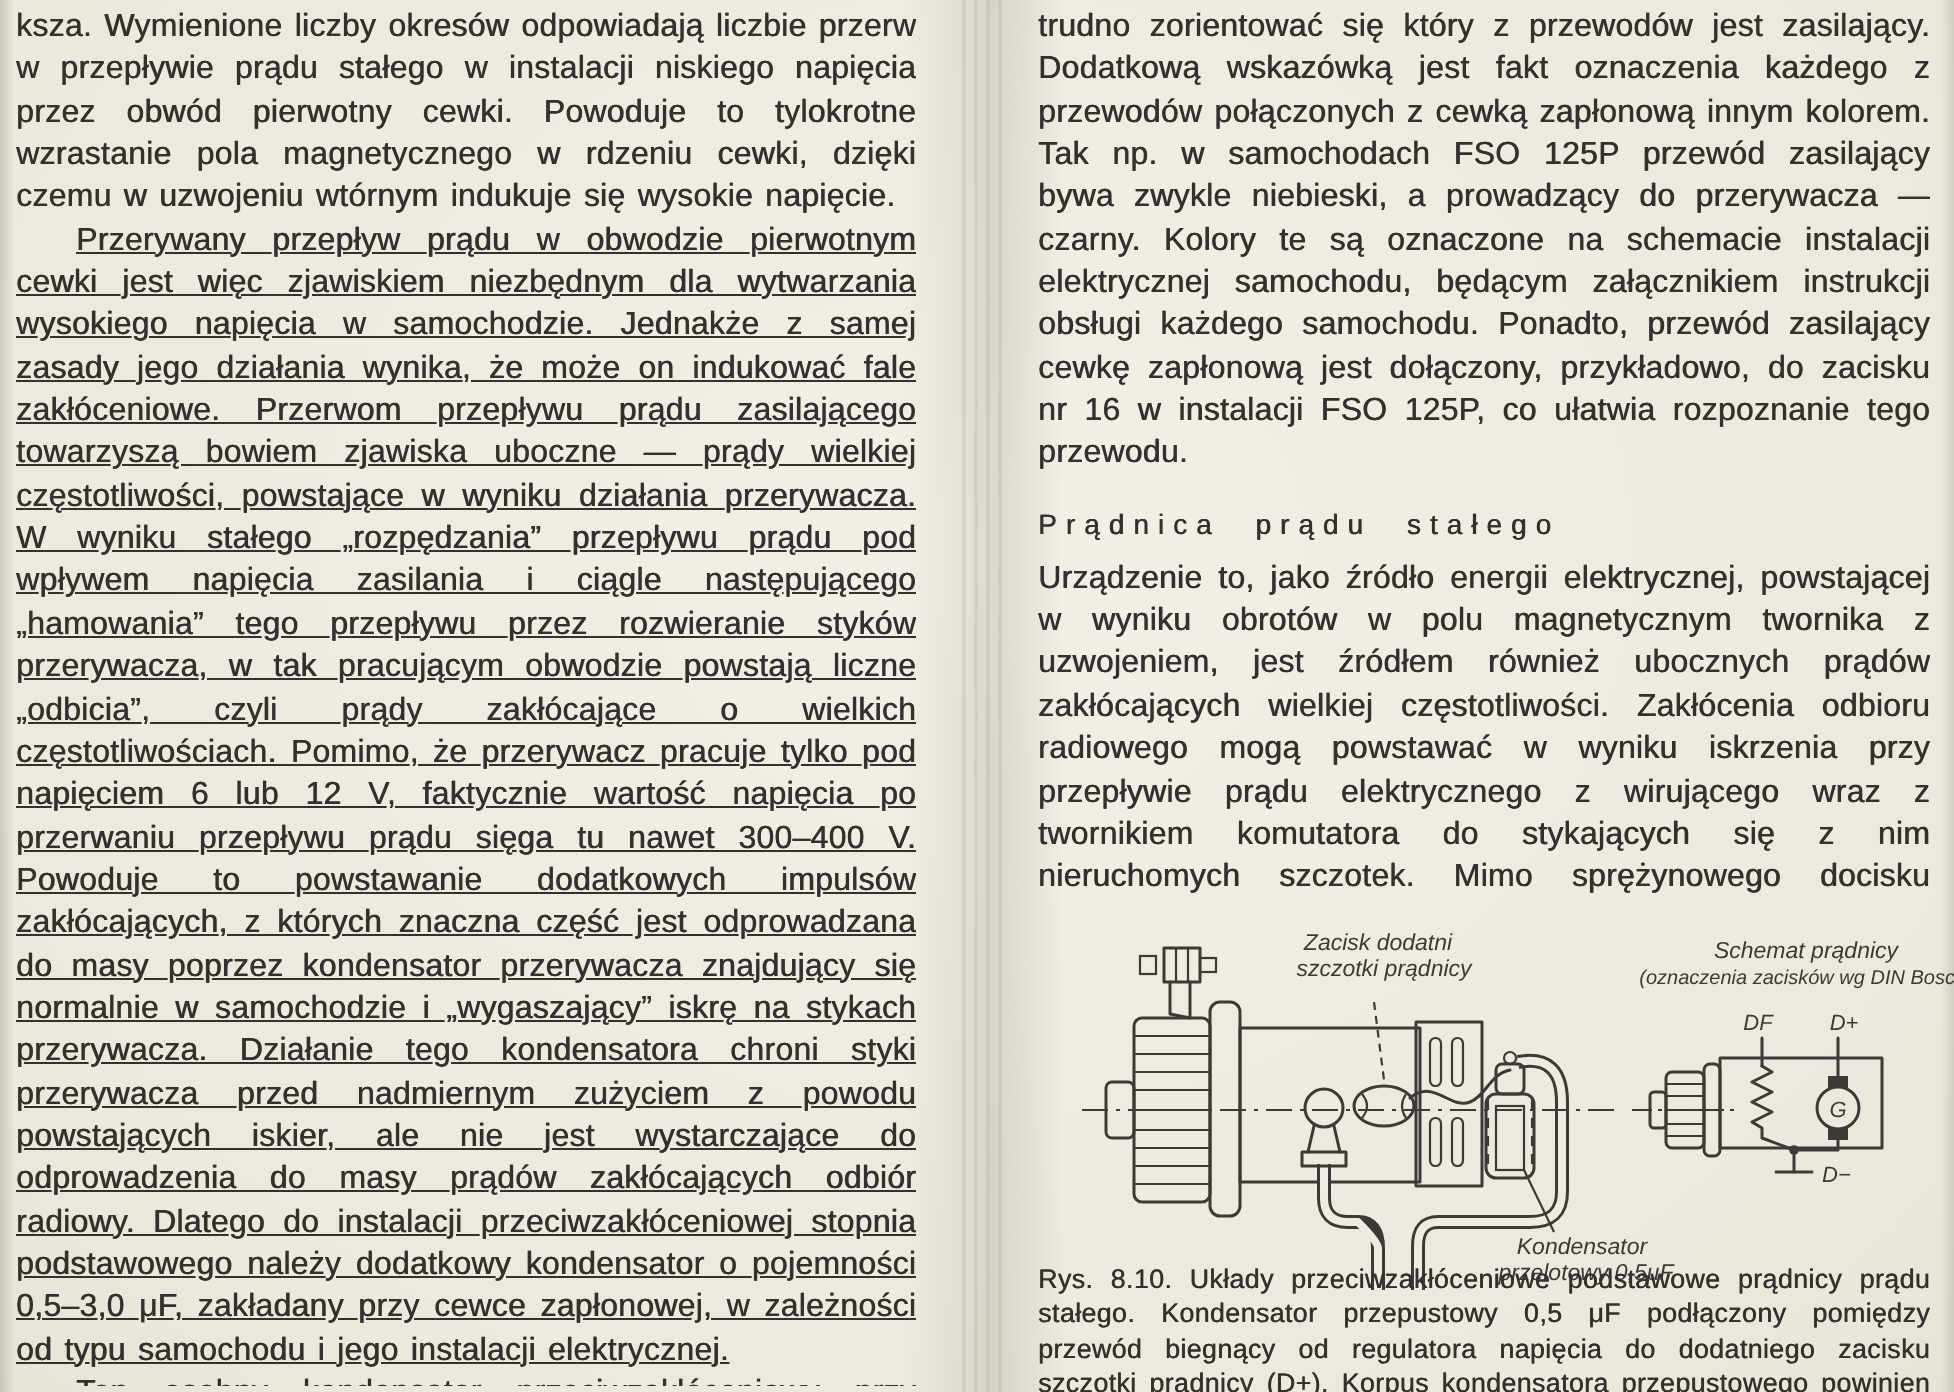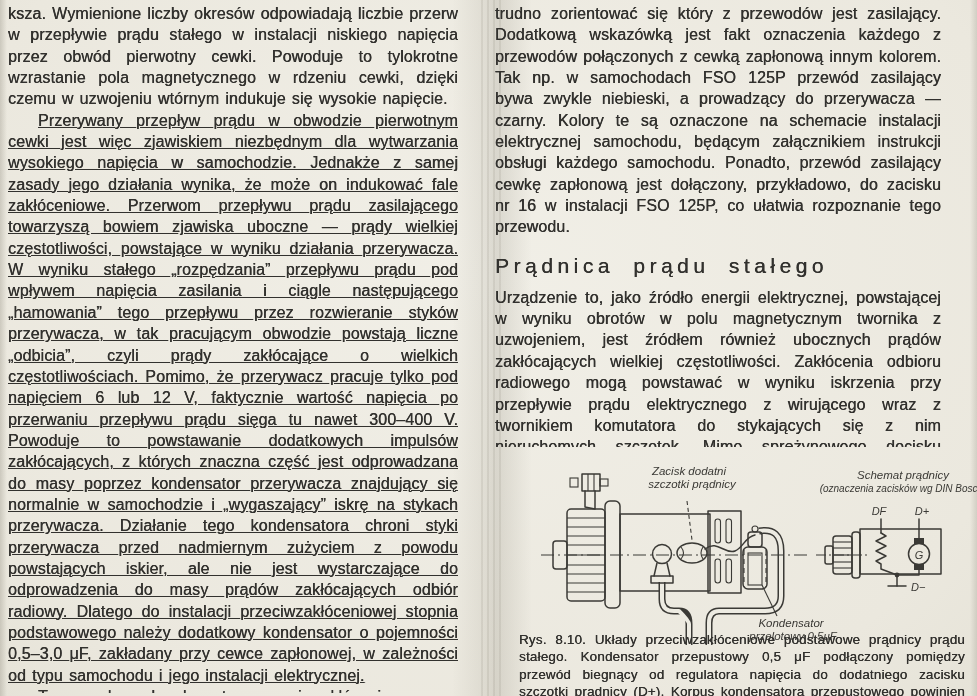--- a/index.html
+++ b/index.html
@@ -13,32 +13,32 @@
   .edge-left{position:absolute;left:0;top:0;width:7px;height:696px;
     background:linear-gradient(to right, rgba(80,75,60,0.20), rgba(80,75,60,0));}
   .edge-right{position:absolute;right:0;top:0;width:7px;height:696px;
     background:linear-gradient(to left, rgba(80,75,60,0.16), rgba(80,75,60,0));}
   .gutter-shadow{position:absolute;left:452px;top:0;width:80px;height:696px;
     background:linear-gradient(to right, rgba(90,85,70,0) 0%, rgba(90,85,70,0.10) 42%, rgba(90,85,70,0.15) 56%, rgba(90,85,70,0) 100%);}
   .gutter-stripes{position:absolute;left:481px;top:0;width:22px;height:696px;opacity:.8;
     background:repeating-linear-gradient(90deg, rgba(110,105,90,0.15) 0 2px, rgba(110,105,90,0) 2px 6px);}
   .col{position:absolute;top:3px;}
   .col-left{left:8px;width:450px;height:690px;overflow:hidden;}
-  .col-right{left:495px;width:446px;height:444px;overflow:hidden;}
+  .col-right{left:519px;width:446px;height:444px;overflow:hidden;}
   .para{
     margin:0;
     font-size:16px;line-height:21.35px;
     text-align:justify;
     letter-spacing:.12px;word-spacing:1.5px;
     text-shadow:.3px 0 0 currentColor;
   }
   .para.indent{text-indent:30px;text-decoration:underline;}
   .section-heading{
     margin:16px 0 9px 0;
-    font-size:21px;font-weight:normal;
+    font-size:14px;font-weight:normal;
     letter-spacing:4.5px;word-spacing:9px;
     text-shadow:.3px 0 0 currentColor;
   }
   figure.figure{position:absolute;left:517px;top:449px;width:460px;height:185px;margin:12px;}
   .caption{
     position:absolute;left:519px;top:631px;width:446px;
     font-size:13.4px;line-height:17.4px;text-align:justify;
     letter-spacing:.2px;word-spacing:2px;
     text-shadow:.25px 0 0 currentColor;
   }

